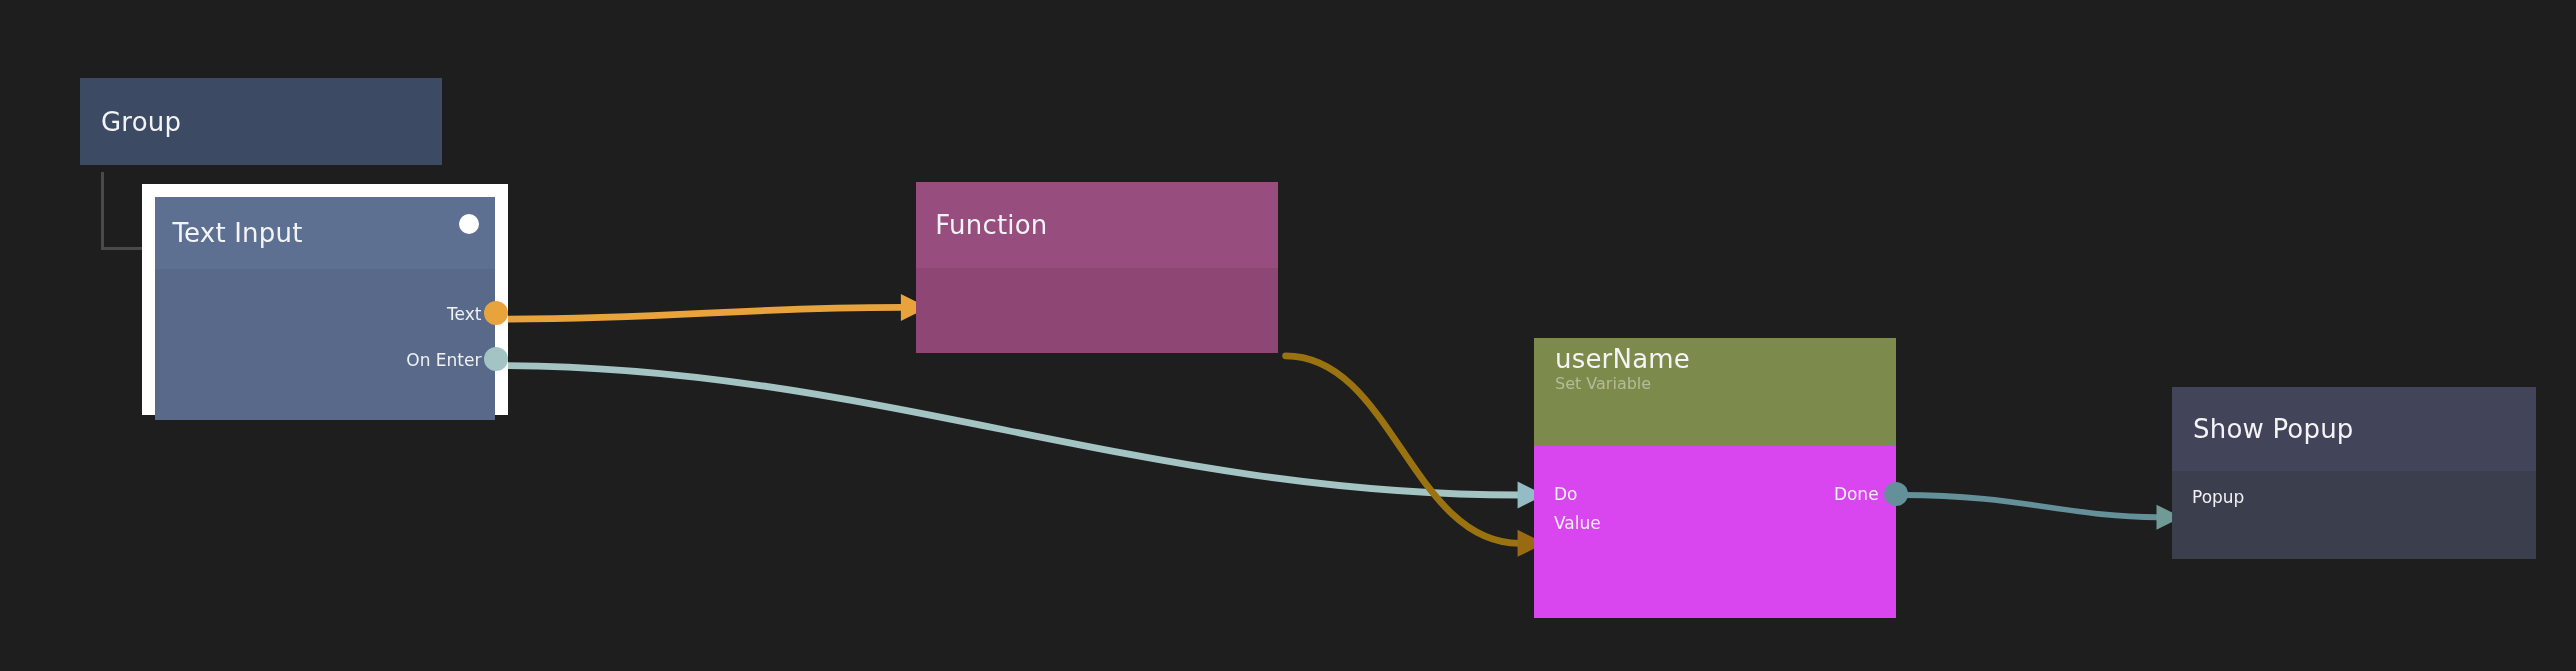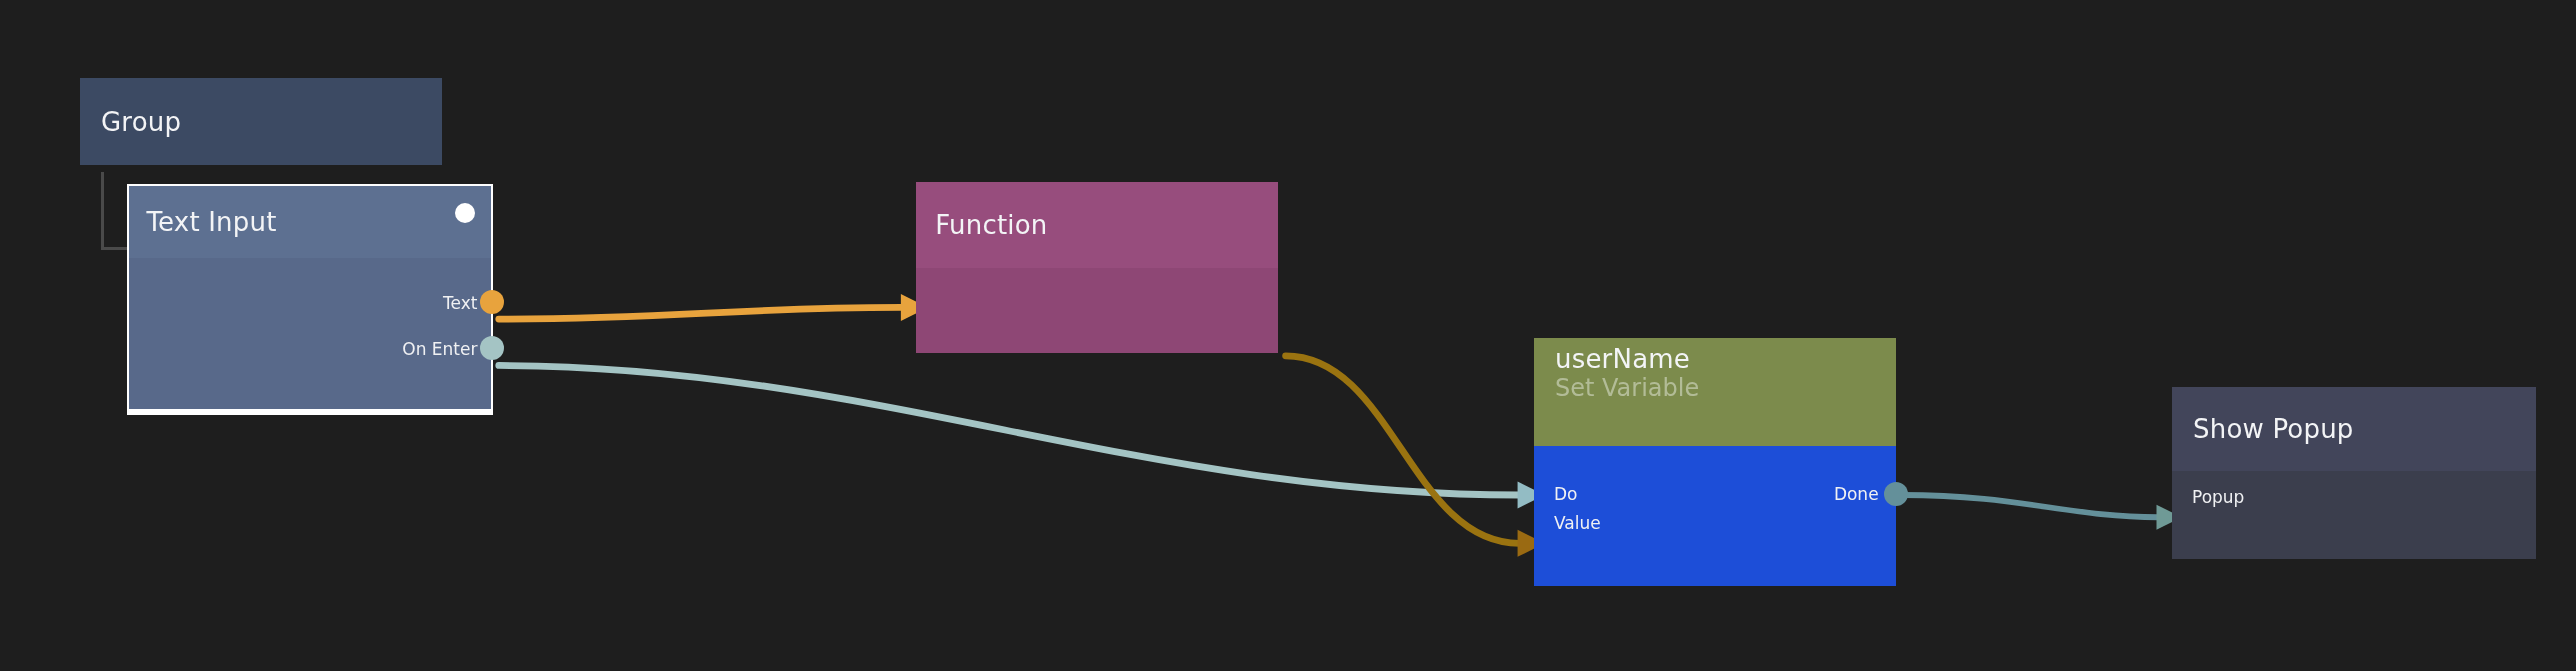--- a/index.html
+++ b/index.html
@@ -42,21 +42,21 @@
   .node-title{
     color:#f3f4f6;
     font-size:26px;
     font-weight:400;
     letter-spacing:0.2px;
     white-space:nowrap;
   }
   .node-subtitle{
     color:#c8cfb4;
     opacity:.72;
-    font-size:24px;
+    font-size:16px;
     font-weight:400;
     white-space:nowrap;
   }
   .port-row{
     position:absolute;
     height:27px;
     line-height:27px;
     white-space:nowrap;
   }
   .port-label{
@@ -84,24 +84,24 @@
   #group-bracket{
     position:absolute;
     left:101px; top:172px;
     width:41px; height:75px;
     border-left:3.9px solid #4a4a4a;
     border-bottom:3.9px solid #4a4a4a;
   }
 
   
   #textinput-node{
-    left:127px; top:184px;
+    left:142px; top:184px;
     width:366px; height:231px;
     background:#ffffff;
-    padding:2px;
+    padding:13px;
   }
   #textinput-node .node-header{
     height:72px;
     background:#5d7091;
   }
   #textinput-node .node-title{
     position:absolute;
     left:17.4px; top:50%;
     transform:translateY(-50%);
   }
@@ -143,22 +143,22 @@
     width:362px; height:248px;
     background:#6f7d44;
   }
   #setvar-node .node-header{
     height:108px;
     background:#7c8b4c;
     padding-left:21px;
     padding-top:6px;
   }
   #setvar-node .node-body{
-    height:140px;
-    background:#1d4ed8;
+    height:172px;
+    background:#d946ef;
   }
 
   
   #popup-node{
     left:2172px; top:387px;
     width:364px; height:172px;
     background:#3b3e4d;
   }
   #popup-node .node-header{
     height:84px;

